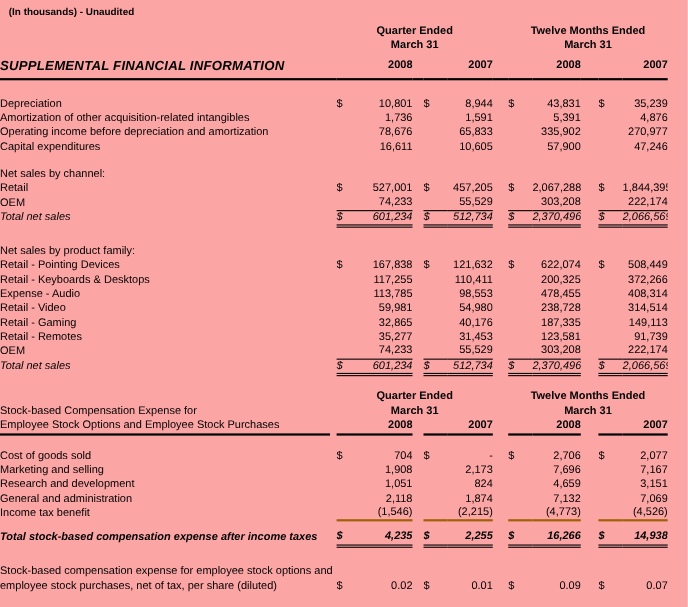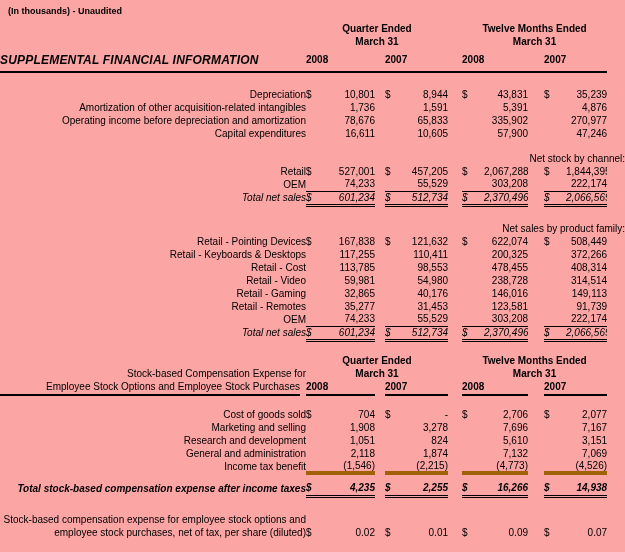--- a/index.html
+++ b/index.html
@@ -39,45 +39,45 @@
   tr { height: 13px; }
   tr.rh14 { height: 14px; font-style: italic; }
   tr.rh12 { height: 12px; }
   tr.rh16 { height: 16px; }
   tr.rh17 { height: 17px; }
   tr.rh24 { height: 24px; }
   tr.rh15 { height: 15px; }
   tr.rh9  { height: 9px; }
   tr.rh13 { height: 13px; }
 
-  td.lbl { text-align: right; padding-left: 10px; }
+  td.lbl { text-align: left; padding-left: 10px; }
   td.i1  { padding-left: 32px; }
   td.i2  { padding-left: 46px; }
   td.d   { text-align: left; padding-left: 4px; }
   td.v   { text-align: right; padding-right: 2px; }
   td.dash{ padding-right: 12px; }
   .b     { font-weight: bold; }
   td.title {
     font-weight: bold;
     font-style: italic;
     font-size: 12px;
     letter-spacing: 0.2px;
     vertical-align: bottom;
     padding-left: 10px;
     padding-bottom: 2px;
   }
   td.yr {
     font-weight: bold;
-    text-align: left;
+    text-align: right;
     vertical-align: bottom;
     padding-bottom: 2px;
   }
   td.ghdr { font-weight: bold; text-align: center; }
   td.hr2  { border-bottom: 2px solid #000; }
-  td.ul   { border-bottom: 4px solid #a16207; }
+  td.ul   { border-bottom: 2px solid #a16207; }
   td.dul  { border-bottom: 3px double #000; }
   td.tl   { border-top: 1px solid #000; }
 </style>
 </head>
 <body>
 
 <div class="page">
   <div class="note">(In thousands) - Unaudited</div>
 
   <table class="fin">
@@ -186,21 +186,21 @@
       <td></td>
       <td class="d"></td>
       <td class="v">47,246</td>
       <td></td>
     </tr>
     <tr class="rh12">
           <td colspan="14"></td>
         </tr>
 
     <tr>
-      <td colspan="14" class="lbl">Net stock by channel:</td>
+      <td colspan="14" class="lbl">Net sales by channel:</td>
     </tr>
     <tr>
       <td colspan="2" class="lbl i1">Retail</td>
       <td class="d">$</td>
       <td class="v">527,001</td>
       <td></td>
       <td class="d">$</td>
       <td class="v">457,205</td>
       <td></td>
       <td class="d">$</td>
@@ -271,21 +271,21 @@
       <td class="v">110,411</td>
       <td></td>
       <td class="d"></td>
       <td class="v">200,325</td>
       <td></td>
       <td class="d"></td>
       <td class="v">372,266</td>
       <td></td>
     </tr>
     <tr>
-      <td colspan="2" class="lbl i1">Retail - Cost</td>
+      <td colspan="2" class="lbl i1">Expense - Audio</td>
       <td class="d"></td>
       <td class="v">113,785</td>
       <td></td>
       <td class="d"></td>
       <td class="v">98,553</td>
       <td></td>
       <td class="d"></td>
       <td class="v">478,455</td>
       <td></td>
       <td class="d"></td>
@@ -309,21 +309,21 @@
     </tr>
     <tr>
       <td colspan="2" class="lbl i1">Retail - Gaming</td>
       <td class="d"></td>
       <td class="v">32,865</td>
       <td></td>
       <td class="d"></td>
       <td class="v">40,176</td>
       <td></td>
       <td class="d"></td>
-      <td class="v">146,016</td>
+      <td class="v">187,335</td>
       <td></td>
       <td class="d"></td>
       <td class="v">149,113</td>
       <td></td>
     </tr>
     <tr>
       <td colspan="2" class="lbl i1">Retail - Remotes</td>
       <td class="d"></td>
       <td class="v">35,277</td>
       <td></td>
@@ -415,39 +415,39 @@
       <td class="d">$</td>
       <td class="v">2,077</td>
       <td></td>
     </tr>
     <tr>
       <td colspan="2" class="lbl">Marketing and selling</td>
       <td class="d"></td>
       <td class="v">1,908</td>
       <td></td>
       <td class="d"></td>
-      <td class="v">3,278</td>
+      <td class="v">2,173</td>
       <td></td>
       <td class="d"></td>
       <td class="v">7,696</td>
       <td></td>
       <td class="d"></td>
       <td class="v">7,167</td>
       <td></td>
     </tr>
     <tr>
       <td colspan="2" class="lbl">Research and development</td>
       <td class="d"></td>
       <td class="v">1,051</td>
       <td></td>
       <td class="d"></td>
       <td class="v">824</td>
       <td></td>
       <td class="d"></td>
-      <td class="v">5,610</td>
+      <td class="v">4,659</td>
       <td></td>
       <td class="d"></td>
       <td class="v">3,151</td>
       <td></td>
     </tr>
     <tr>
       <td colspan="2" class="lbl">General and administration</td>
       <td class="d"></td>
       <td class="v">2,118</td>
       <td></td>

